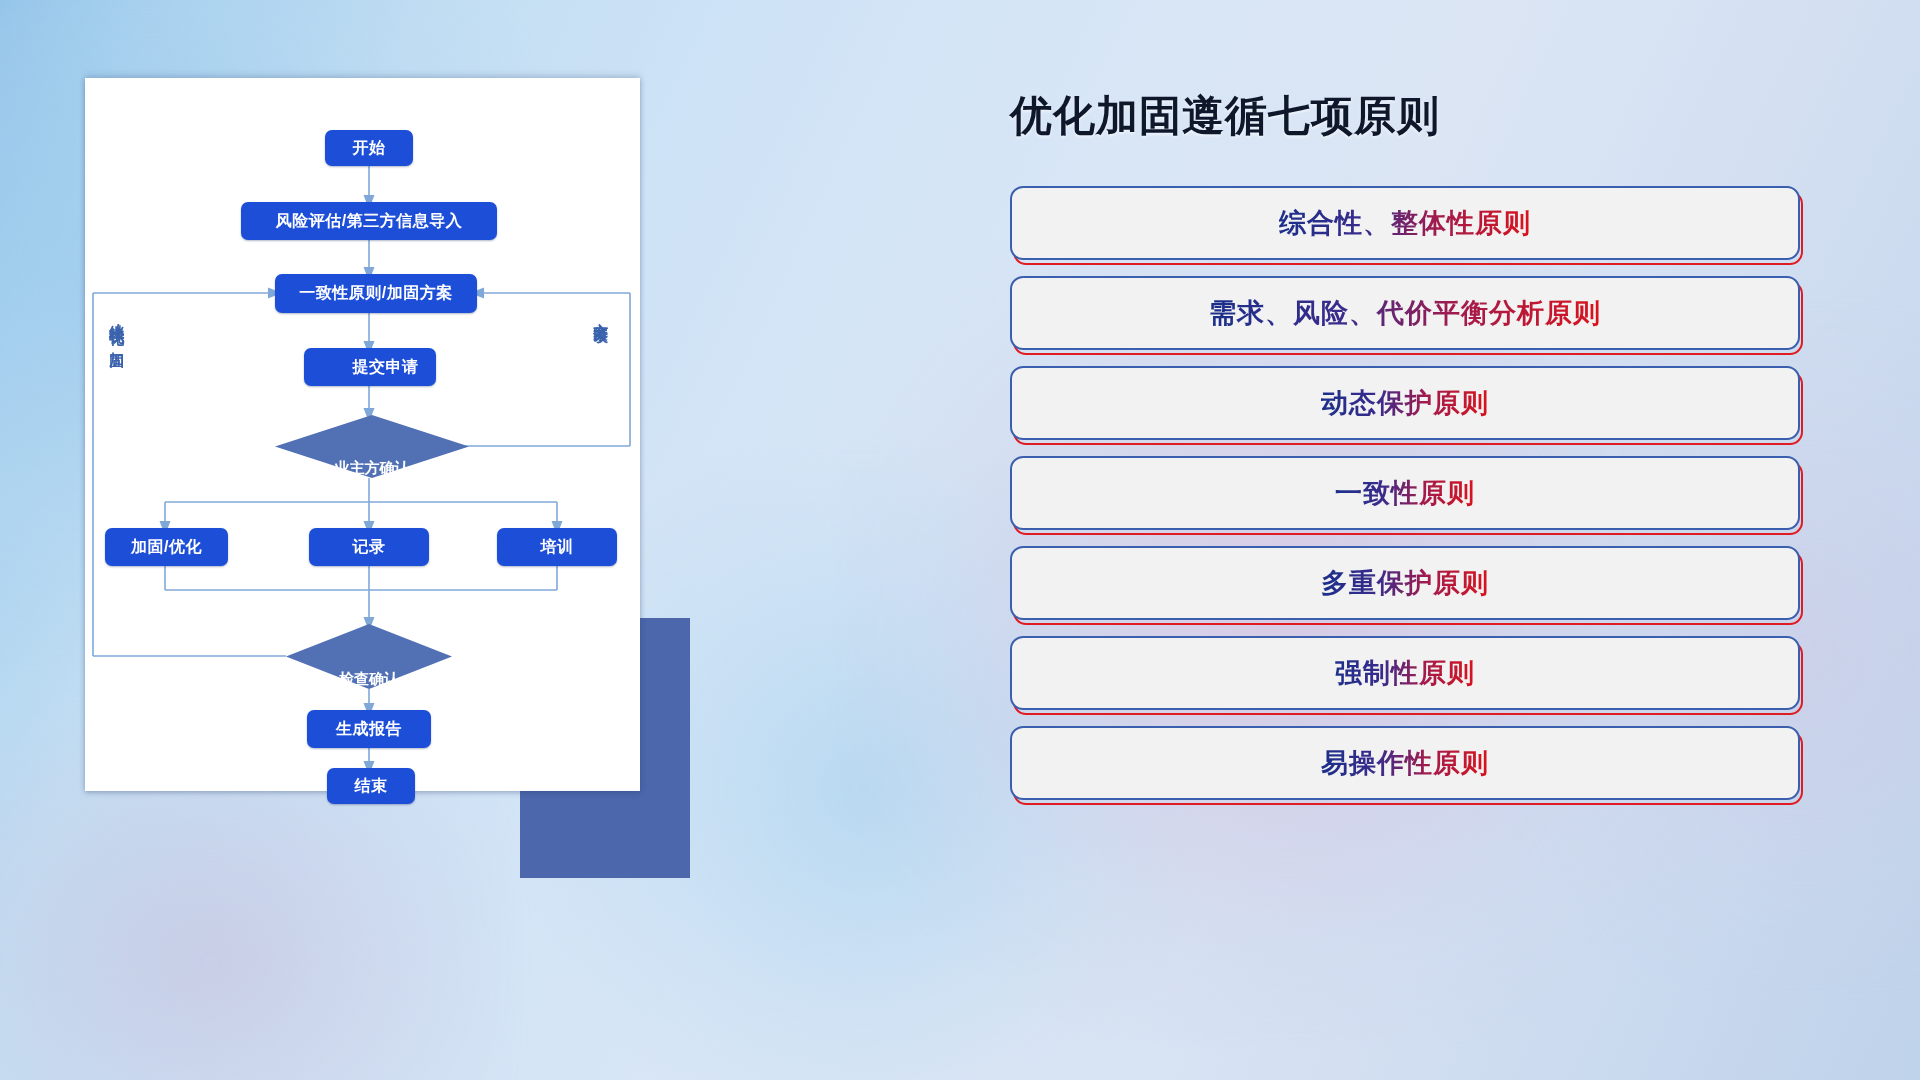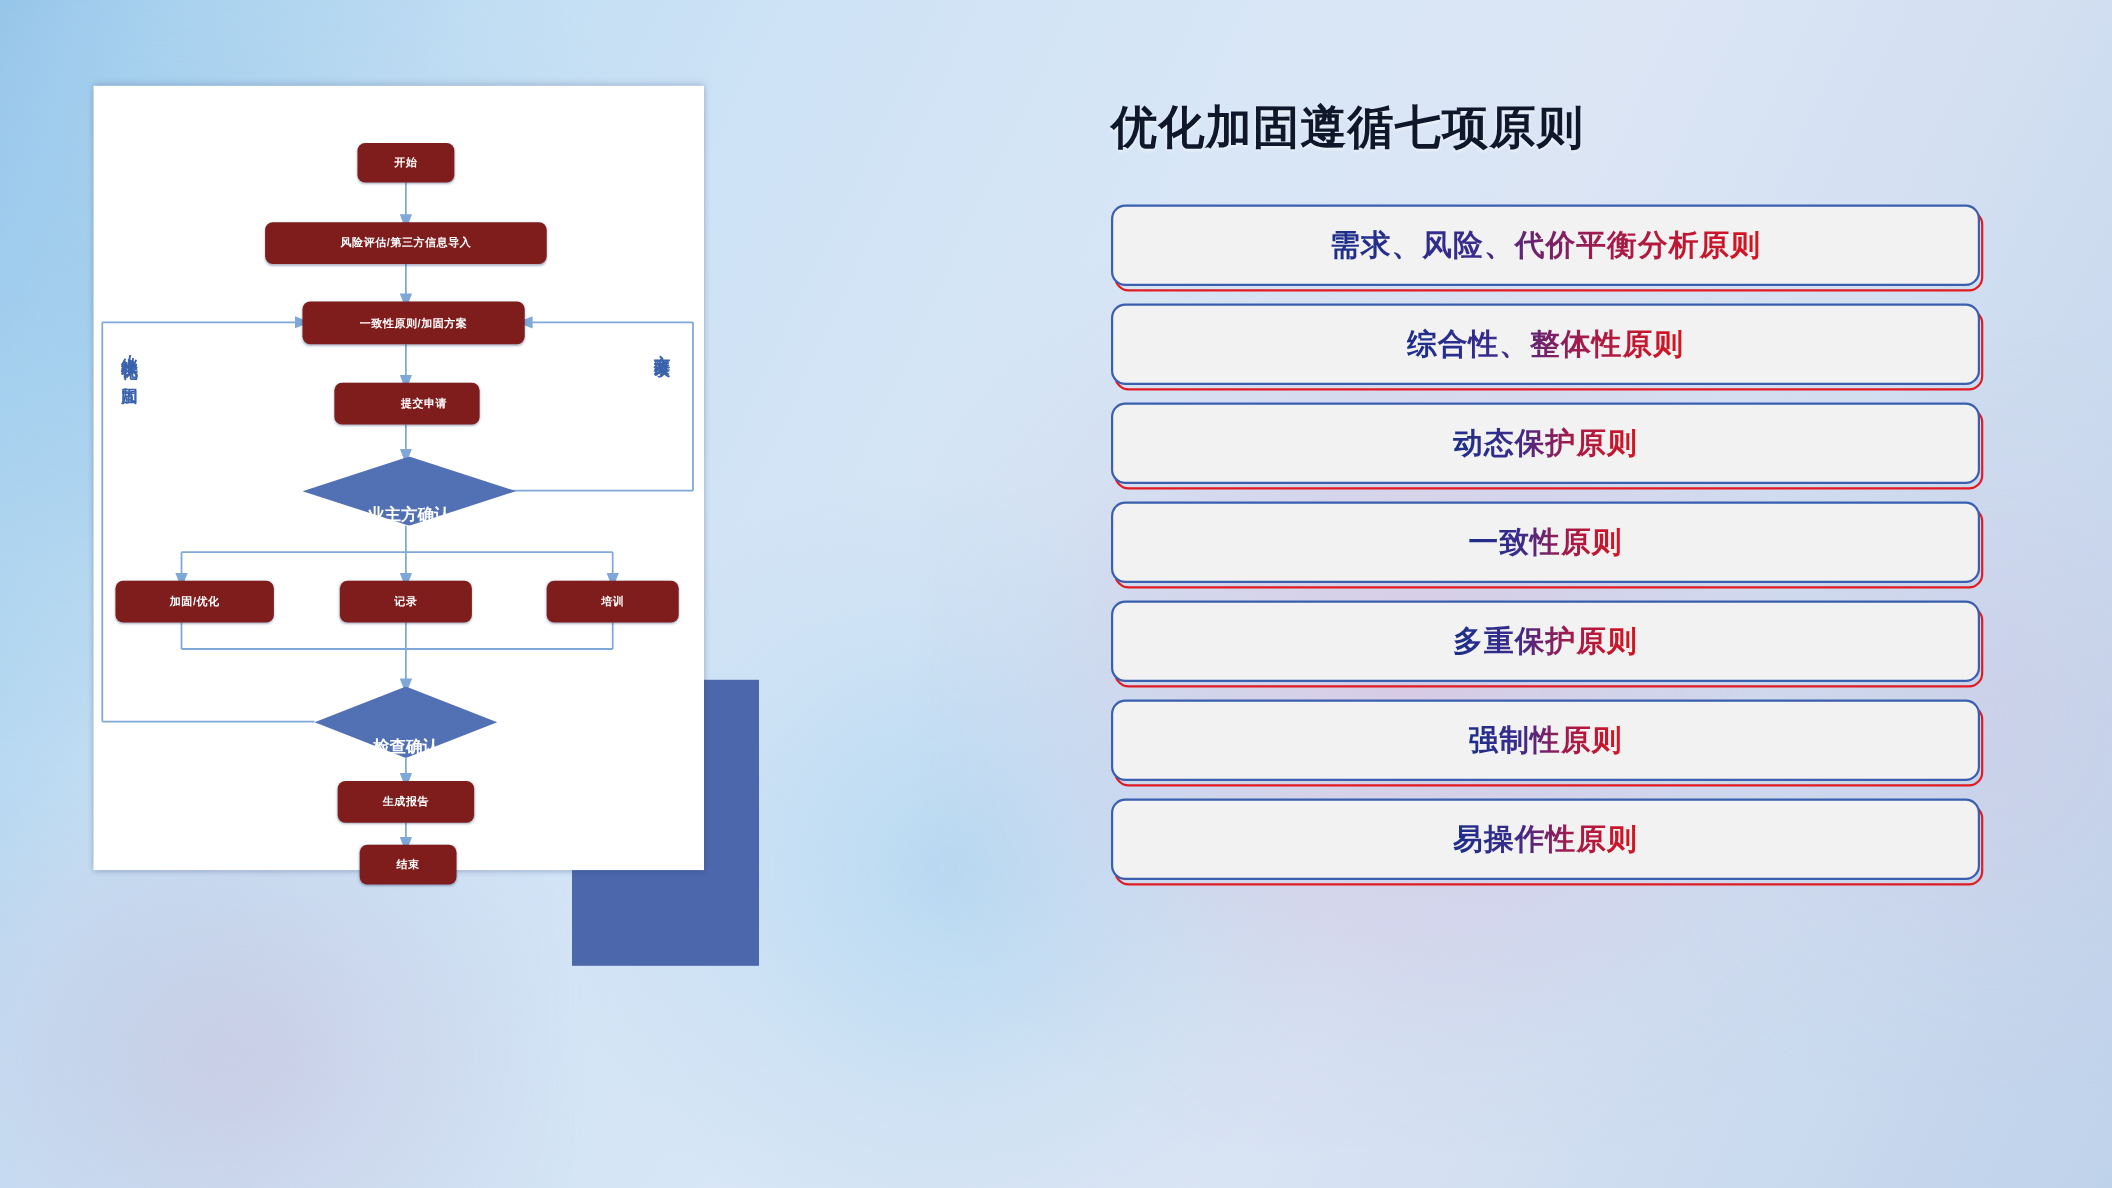--- a/index.html
+++ b/index.html
@@ -64,24 +64,24 @@
     background:#ffffff; z-index:2;
     box-shadow:0 2px 5px rgba(40,60,110,.30), 0 -3px 6px rgba(60,80,130,.18);
   }
 
   
   .fc{ position:absolute; inset:0; }
   .fc svg{ position:absolute; left:0; top:0; width:555px; height:713px; }
 
   .node{
     position:absolute; z-index:4;
-    background:#7f1d1d;
+    background:#1d4ed8;
     border-radius:7px;
     color:#ffffff;
-    font-size:10px; font-weight:bold;
+    font-size:16px; font-weight:bold;
     display:flex; align-items:center; justify-content:center;
     letter-spacing:.5px; white-space:nowrap;
     box-shadow:0 1px 2px rgba(30,50,100,.35);
   }
   .diamond{
     position:absolute; z-index:4;
     display:flex; align-items:flex-end; justify-content:center;
     color:#fff; font-size:15px; font-weight:bold; white-space:nowrap;
   }
   .diamond .dshape{
@@ -203,21 +203,21 @@
 
       <div class="node" style="left:219px;top:270px;width:132px;height:38px;padding-left:31px;">
         <span>提交申请</span>
       </div>
 
       <div class="diamond" style="left:190px;top:337px;width:194px;height:63px;">
         <span class="dshape"></span>
         <span class="dlabel">业主方确认</span>
       </div>
 
-      <div class="node" style="left:20px;top:450px;width:144px;height:38px;">
+      <div class="node" style="left:20px;top:450px;width:123px;height:38px;">
         <span>加固/优化</span>
       </div>
 
       <div class="node" style="left:224px;top:450px;width:120px;height:38px;">
         <span>记录</span>
       </div>
 
       <div class="node" style="left:412px;top:450px;width:120px;height:38px;">
         <span>培训</span>
       </div>
@@ -245,28 +245,28 @@
 
 <div id="right-panel">
 
   <div id="principles-title">优化加固遵循七项原则</div>
 
   <div id="principle-list">
 
     <div class="pcard">
       <div class="shadow-red"></div>
       <div class="face">
+        <span class="ptext">综合性、整体性原则</span>
+      </div>
+    </div>
+
+    <div class="pcard">
+      <div class="shadow-red"></div>
+      <div class="face">
         <span class="ptext">需求、风险、代价平衡分析原则</span>
-      </div>
-    </div>
-
-    <div class="pcard">
-      <div class="shadow-red"></div>
-      <div class="face">
-        <span class="ptext">综合性、整体性原则</span>
       </div>
     </div>
 
     <div class="pcard">
       <div class="shadow-red"></div>
       <div class="face">
         <span class="ptext">动态保护原则</span>
       </div>
     </div>
 

